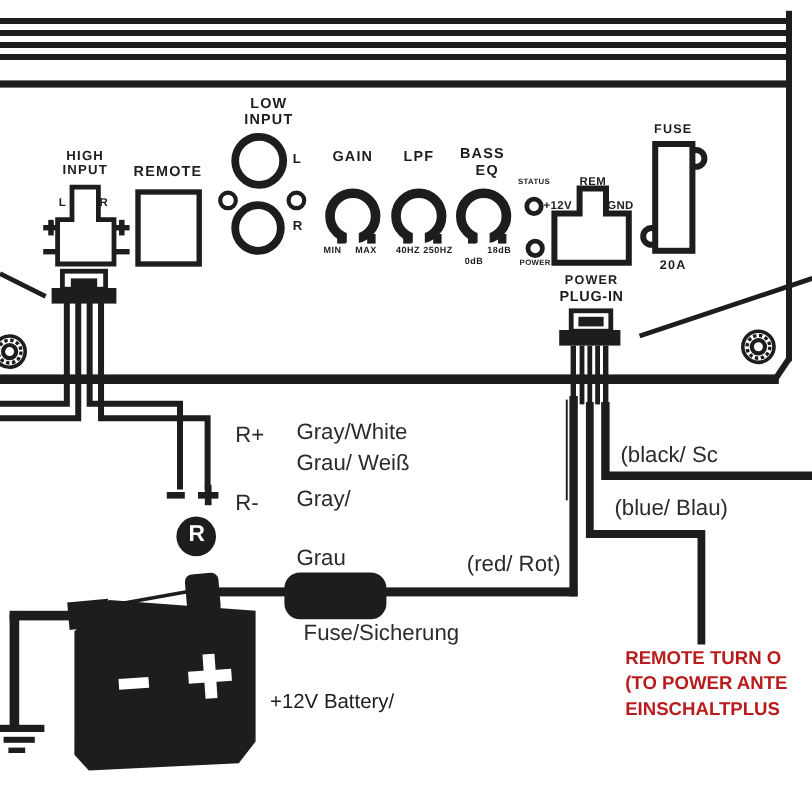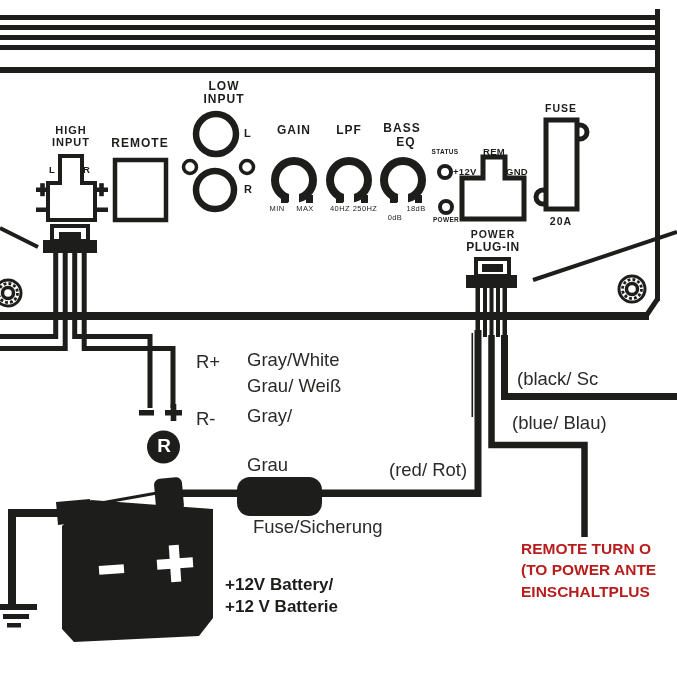--- a/index.html
+++ b/index.html
@@ -2,25 +2,25 @@
 <html><head>
 <meta charset="utf-8">
 <style>
   html,body{margin:0;padding:0;background:#fff;}
   #stage{position:relative;width:677px;height:677px;overflow:hidden;background:#fff;
          font-family:"Liberation Sans",sans-serif;}
   #stage svg{position:absolute;left:0;top:0;}
   .t{position:absolute;white-space:nowrap;color:#1d1d1b;line-height:1.05;}
   .c{transform:translateX(-50%);}
   .tech{font-weight:bold;letter-spacing:1px;font-size:12px;}
-  .tech-s{font-weight:normal;letter-spacing:.4px;font-size:7.5px;}
+  .tech-s{font-weight:bold;letter-spacing:.4px;font-size:7.5px;}
   .tech-m{font-weight:bold;letter-spacing:.3px;font-size:9.5px;}
   .hand{font-size:18.5px;color:#2b2b29;}
   .note{font-weight:bold;font-size:15.5px;line-height:21.4px;color:#b91c1c;}
-  .batt{font-weight:bold;font-size:17px;line-height:22px;text-align:right;}
+  .batt{font-weight:normal;font-size:17px;line-height:22px;text-align:right;}
   .spk-letter{color:#fff;font-weight:bold;font-size:19px;}
 </style>
 </head>
 <body>
 
 <div id="stage">
 
 <svg width="677" height="677" viewBox="0 0 677 677">
 
   <g fill="#1d1d1b">
@@ -209,21 +209,20 @@
 <div class="t hand" style="left:247px;top:455px">Grau</div>
 
 <div class="t spk-letter c" style="left:164px;top:436px">R</div>
 
 <div class="t hand" style="left:389px;top:460px">(red/ Rot)</div>
 <div class="t hand" style="left:517px;top:369px">(black/ Sc</div>
 <div class="t hand" style="left:512px;top:413px">(blue/ Blau)</div>
 <div class="t hand" style="left:253px;top:517px">Fuse/Sicherung</div>
 
 <div class="t batt" style="left:225px;top:574px">+12V Battery/</div>
-<div class="t batt" style="left:225px;top:596px">+12 V Batterie</div>
 
 <div class="t note" style="left:521px;top:538px">
   <div>REMOTE TURN O</div>
   <div>(TO POWER ANTE</div>
   <div>EINSCHALTPLUS</div>
 </div>
 
 </div>
 
 </body></html>

